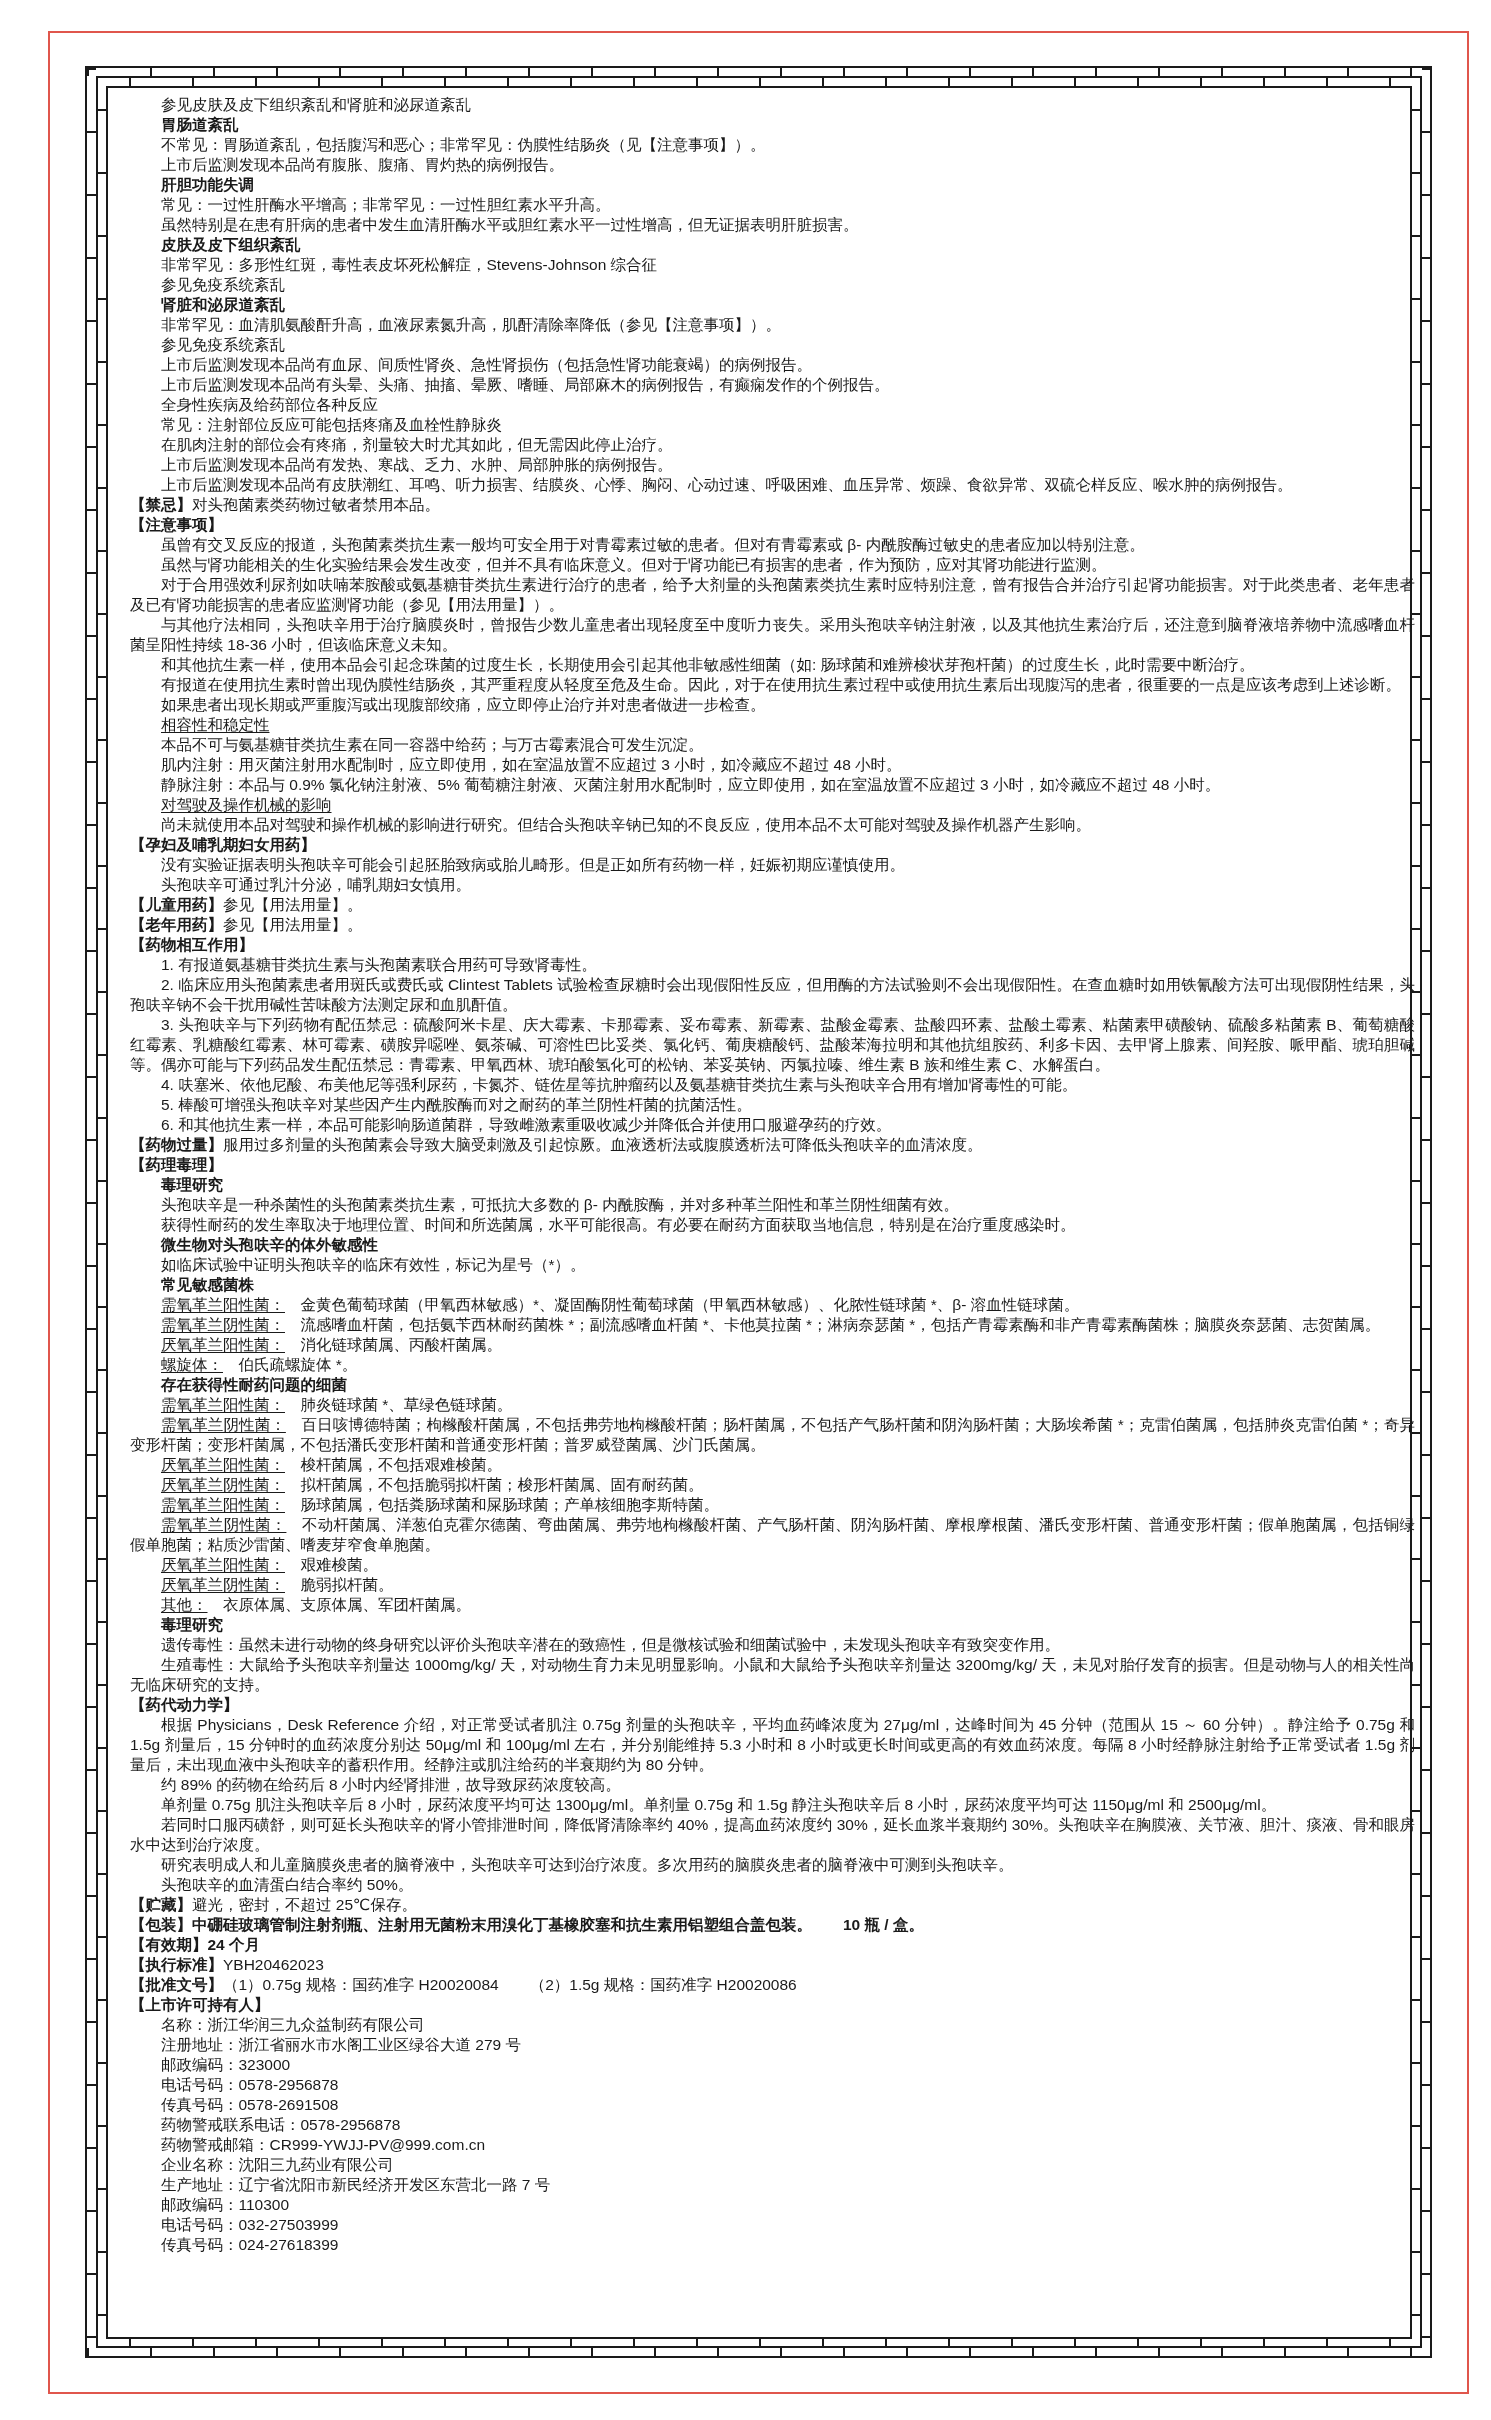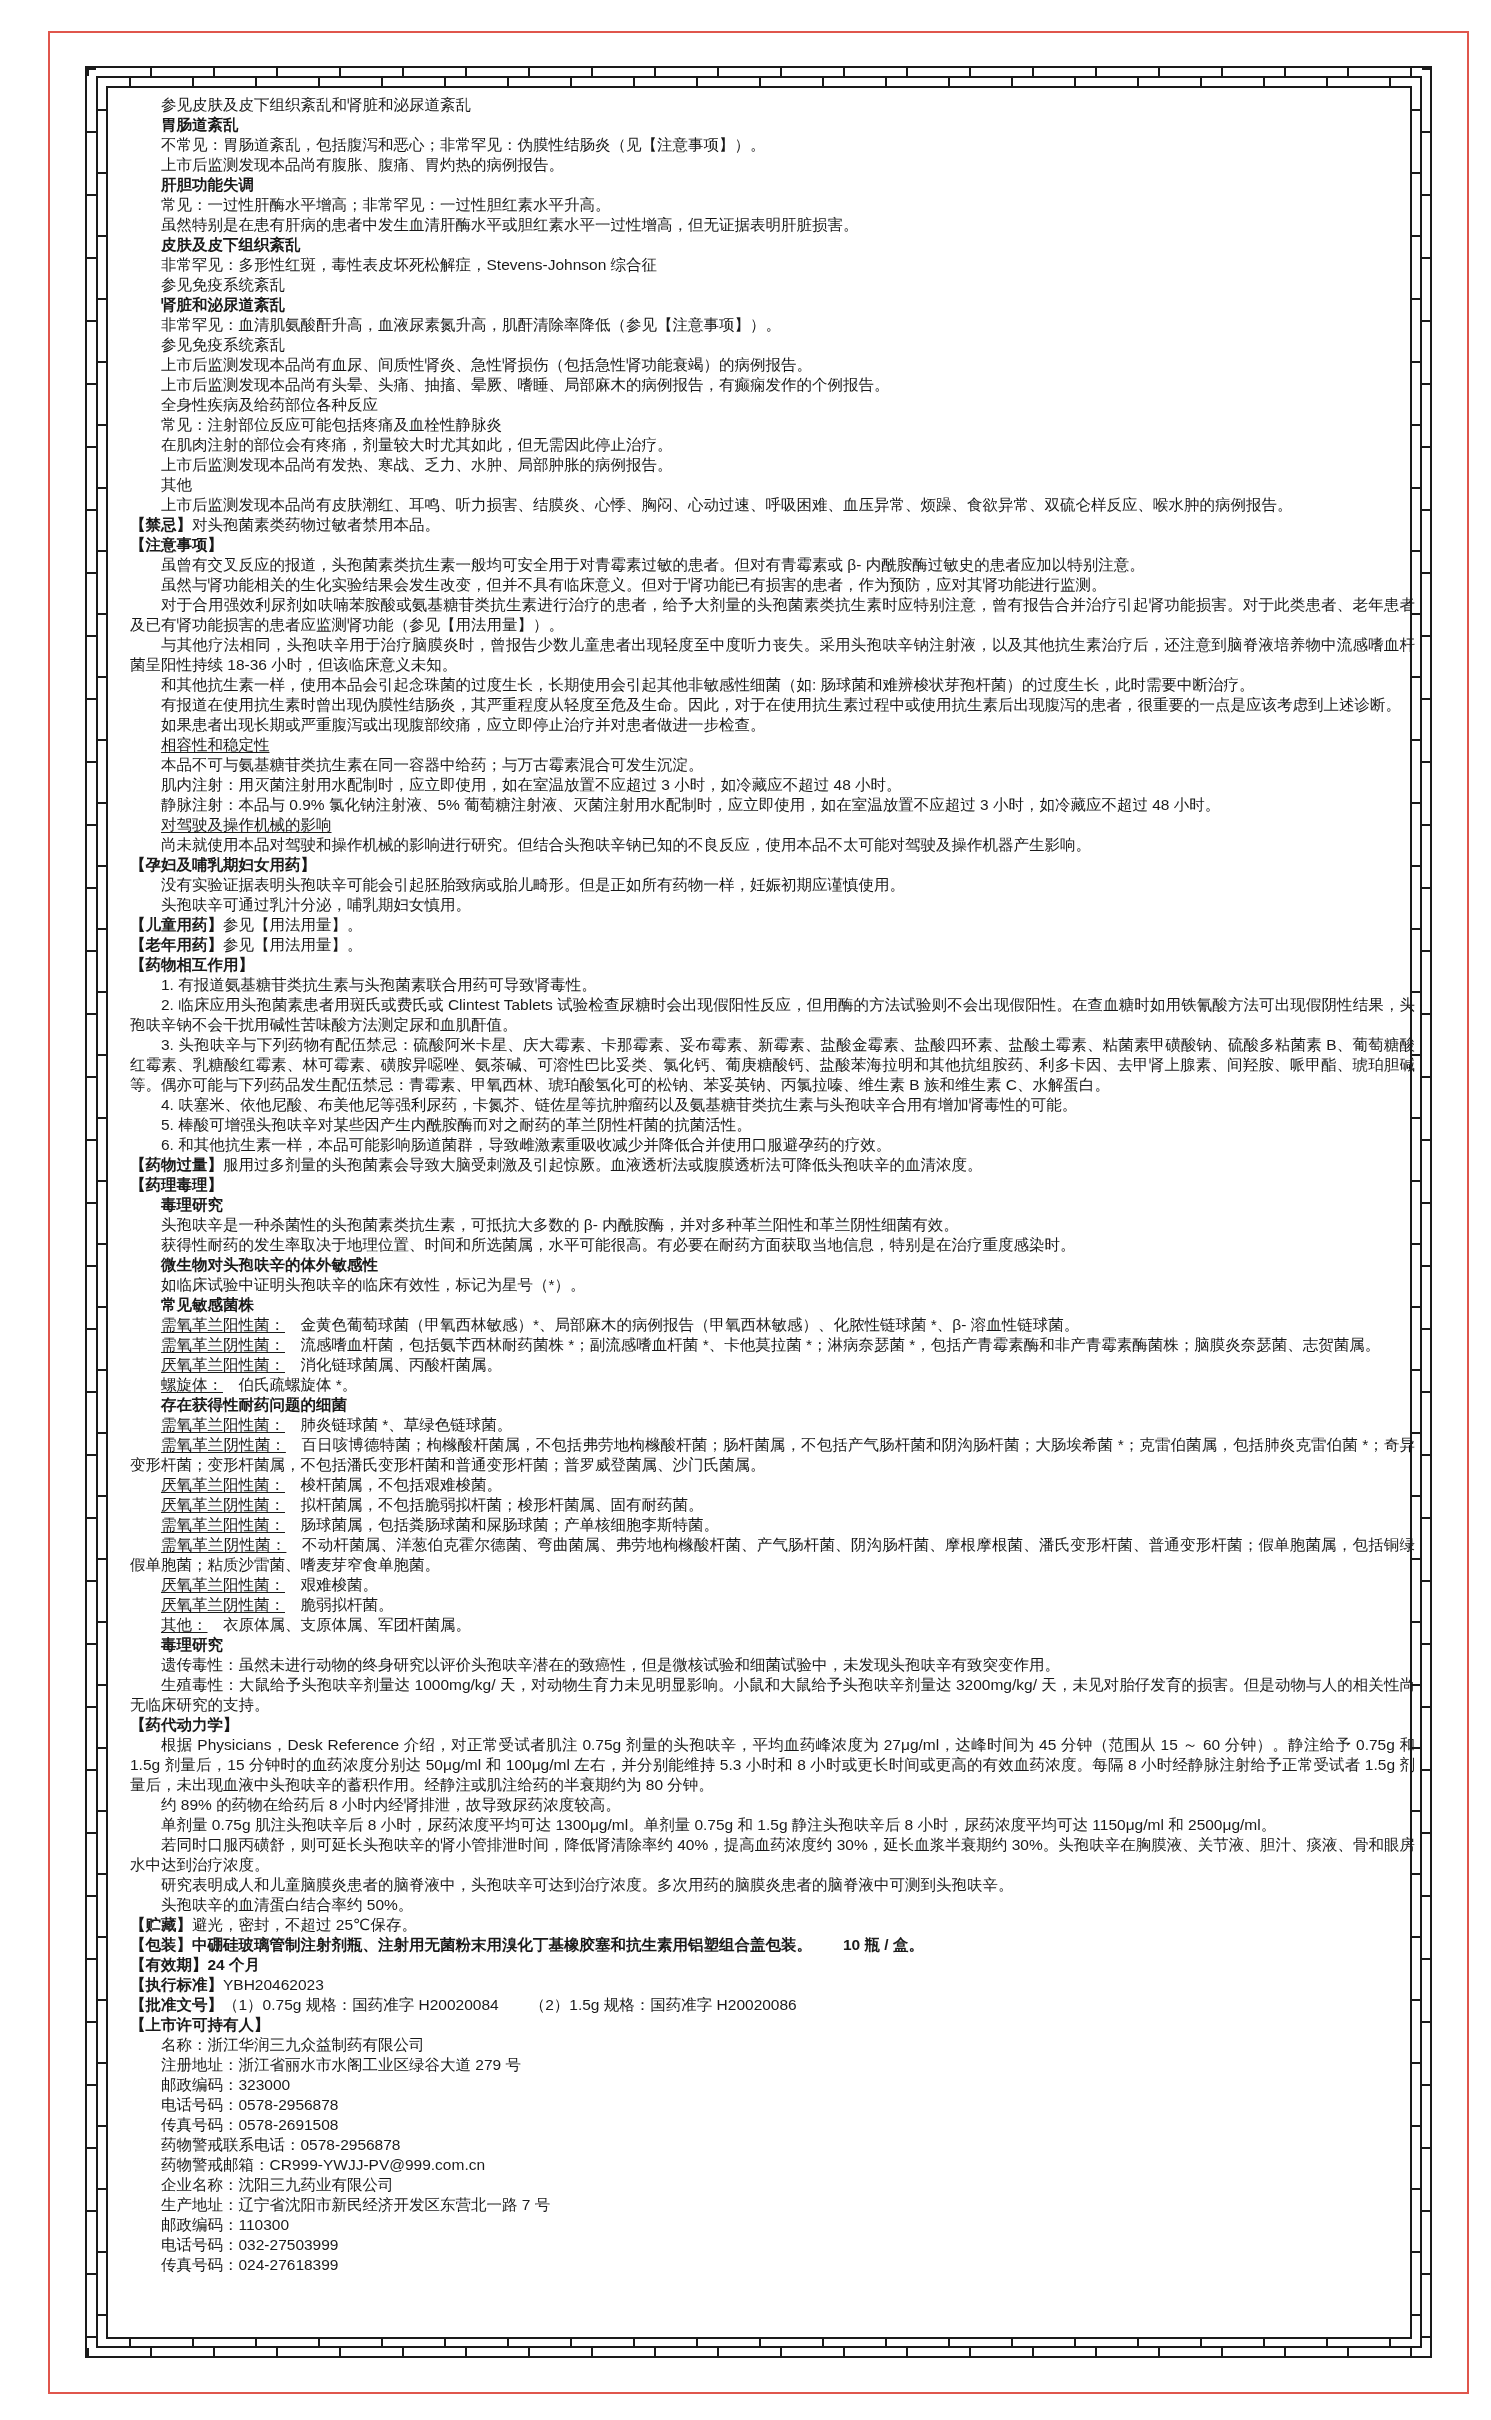--- a/index.html
+++ b/index.html
@@ -87,21 +87,20 @@
       <p class="para ind"><span>参见免疫系统紊乱</span></p>
       <p class="para ind"><span class="b">肾脏和泌尿道紊乱</span></p>
       <p class="para ind"><span>非常罕见：血清肌氨酸酐升高，血液尿素氮升高，肌酐清除率降低（参见【注意事项】）。</span></p>
       <p class="para ind"><span>参见免疫系统紊乱</span></p>
       <p class="para ind"><span>上市后监测发现本品尚有血尿、间质性肾炎、急性肾损伤（包括急性肾功能衰竭）的病例报告。</span></p>
       <p class="para ind"><span>上市后监测发现本品尚有头晕、头痛、抽搐、晕厥、嗜睡、局部麻木的病例报告，有癫痫发作的个例报告。</span></p>
       <p class="para ind"><span>全身性疾病及给药部位各种反应</span></p>
       <p class="para ind"><span>常见：注射部位反应可能包括疼痛及血栓性静脉炎</span></p>
       <p class="para ind"><span>在肌肉注射的部位会有疼痛，剂量较大时尤其如此，但无需因此停止治疗。</span></p>
       <p class="para ind"><span>上市后监测发现本品尚有发热、寒战、乏力、水肿、局部肿胀的病例报告。</span></p>
-      <p class="para ind"><span>其他</span></p>
       <p class="para ind"><span>上市后监测发现本品尚有皮肤潮红、耳鸣、听力损害、结膜炎、心悸、胸闷、心动过速、呼吸困难、血压异常、烦躁、食欲异常、双硫仑样反应、喉水肿的病例报告。</span></p>
       <p class="para"><span class="b">【禁忌】</span><span>对头孢菌素类药物过敏者禁用本品。</span></p>
       <p class="para"><span class="b">【注意事项】</span></p>
       <p class="para ind"><span>虽曾有交叉反应的报道，头孢菌素类抗生素一般均可安全用于对青霉素过敏的患者。但对有青霉素或 β- 内酰胺酶过敏史的患者应加以特别注意。</span></p>
       <p class="para ind"><span>虽然与肾功能相关的生化实验结果会发生改变，但并不具有临床意义。但对于肾功能已有损害的患者，作为预防，应对其肾功能进行监测。</span></p>
       <p class="para ind"><span>对于合用强效利尿剂如呋喃苯胺酸或氨基糖苷类抗生素进行治疗的患者，给予大剂量的头孢菌素类抗生素时应特别注意，曾有报告合并治疗引起肾功能损害。对于此类患者、老年患者及已有肾功能损害的患者应监测肾功能（参见【用法用量】）。</span></p>
       <p class="para ind"><span>与其他疗法相同，头孢呋辛用于治疗脑膜炎时，曾报告少数儿童患者出现轻度至中度听力丧失。采用头孢呋辛钠注射液，以及其他抗生素治疗后，还注意到脑脊液培养物中流感嗜血杆菌呈阳性持续 18-36 小时，但该临床意义未知。</span></p>
       <p class="para ind"><span>和其他抗生素一样，使用本品会引起念珠菌的过度生长，长期使用会引起其他非敏感性细菌（如: 肠球菌和难辨梭状芽孢杆菌）的过度生长，此时需要中断治疗。</span></p>
       <p class="para ind"><span>有报道在使用抗生素时曾出现伪膜性结肠炎，其严重程度从轻度至危及生命。因此，对于在使用抗生素过程中或使用抗生素后出现腹泻的患者，很重要的一点是应该考虑到上述诊断。</span></p>
       <p class="para ind"><span>如果患者出现长期或严重腹泻或出现腹部绞痛，应立即停止治疗并对患者做进一步检查。</span></p>
@@ -124,21 +123,21 @@
       <p class="para ind"><span>5. 棒酸可增强头孢呋辛对某些因产生内酰胺酶而对之耐药的革兰阴性杆菌的抗菌活性。</span></p>
       <p class="para ind"><span>6. 和其他抗生素一样，本品可能影响肠道菌群，导致雌激素重吸收减少并降低合并使用口服避孕药的疗效。</span></p>
       <p class="para"><span class="b">【药物过量】</span><span>服用过多剂量的头孢菌素会导致大脑受刺激及引起惊厥。血液透析法或腹膜透析法可降低头孢呋辛的血清浓度。</span></p>
       <p class="para"><span class="b">【药理毒理】</span></p>
       <p class="para ind"><span class="b">毒理研究</span></p>
       <p class="para ind"><span>头孢呋辛是一种杀菌性的头孢菌素类抗生素，可抵抗大多数的 β- 内酰胺酶，并对多种革兰阳性和革兰阴性细菌有效。</span></p>
       <p class="para ind"><span>获得性耐药的发生率取决于地理位置、时间和所选菌属，水平可能很高。有必要在耐药方面获取当地信息，特别是在治疗重度感染时。</span></p>
       <p class="para ind"><span class="b">微生物对头孢呋辛的体外敏感性</span></p>
       <p class="para ind"><span>如临床试验中证明头孢呋辛的临床有效性，标记为星号（*）。</span></p>
       <p class="para ind"><span class="b">常见敏感菌株</span></p>
-      <p class="para ind"><span class="u">需氧革兰阳性菌：</span><span>　金黄色葡萄球菌（甲氧西林敏感）*、局部麻木的病例报告（甲氧西林敏感）、化脓性链球菌 *、β- 溶血性链球菌。</span></p>
+      <p class="para ind"><span class="u">需氧革兰阳性菌：</span><span>　金黄色葡萄球菌（甲氧西林敏感）*、凝固酶阴性葡萄球菌（甲氧西林敏感）、化脓性链球菌 *、β- 溶血性链球菌。</span></p>
       <p class="para ind"><span class="u">需氧革兰阴性菌：</span><span>　流感嗜血杆菌，包括氨苄西林耐药菌株 *；副流感嗜血杆菌 *、卡他莫拉菌 *；淋病奈瑟菌 *，包括产青霉素酶和非产青霉素酶菌株；脑膜炎奈瑟菌、志贺菌属。</span></p>
       <p class="para ind"><span class="u">厌氧革兰阳性菌：</span><span>　消化链球菌属、丙酸杆菌属。</span></p>
       <p class="para ind"><span class="u">螺旋体：</span><span>　伯氏疏螺旋体 *。</span></p>
       <p class="para ind"><span class="b">存在获得性耐药问题的细菌</span></p>
       <p class="para ind"><span class="u">需氧革兰阳性菌：</span><span>　肺炎链球菌 *、草绿色链球菌。</span></p>
       <p class="para ind"><span class="u">需氧革兰阴性菌：</span><span>　百日咳博德特菌；枸橼酸杆菌属，不包括弗劳地枸橼酸杆菌；肠杆菌属，不包括产气肠杆菌和阴沟肠杆菌；大肠埃希菌 *；克雷伯菌属，包括肺炎克雷伯菌 *；奇异变形杆菌；变形杆菌属，不包括潘氏变形杆菌和普通变形杆菌；普罗威登菌属、沙门氏菌属。</span></p>
       <p class="para ind"><span class="u">厌氧革兰阳性菌：</span><span>　梭杆菌属，不包括艰难梭菌。</span></p>
       <p class="para ind"><span class="u">厌氧革兰阴性菌：</span><span>　拟杆菌属，不包括脆弱拟杆菌；梭形杆菌属、固有耐药菌。</span></p>
       <p class="para ind"><span class="u">需氧革兰阳性菌：</span><span>　肠球菌属，包括粪肠球菌和屎肠球菌；产单核细胞李斯特菌。</span></p>
       <p class="para ind"><span class="u">需氧革兰阴性菌：</span><span>　不动杆菌属、洋葱伯克霍尔德菌、弯曲菌属、弗劳地枸橼酸杆菌、产气肠杆菌、阴沟肠杆菌、摩根摩根菌、潘氏变形杆菌、普通变形杆菌；假单胞菌属，包括铜绿假单胞菌；粘质沙雷菌、嗜麦芽窄食单胞菌。</span></p>

